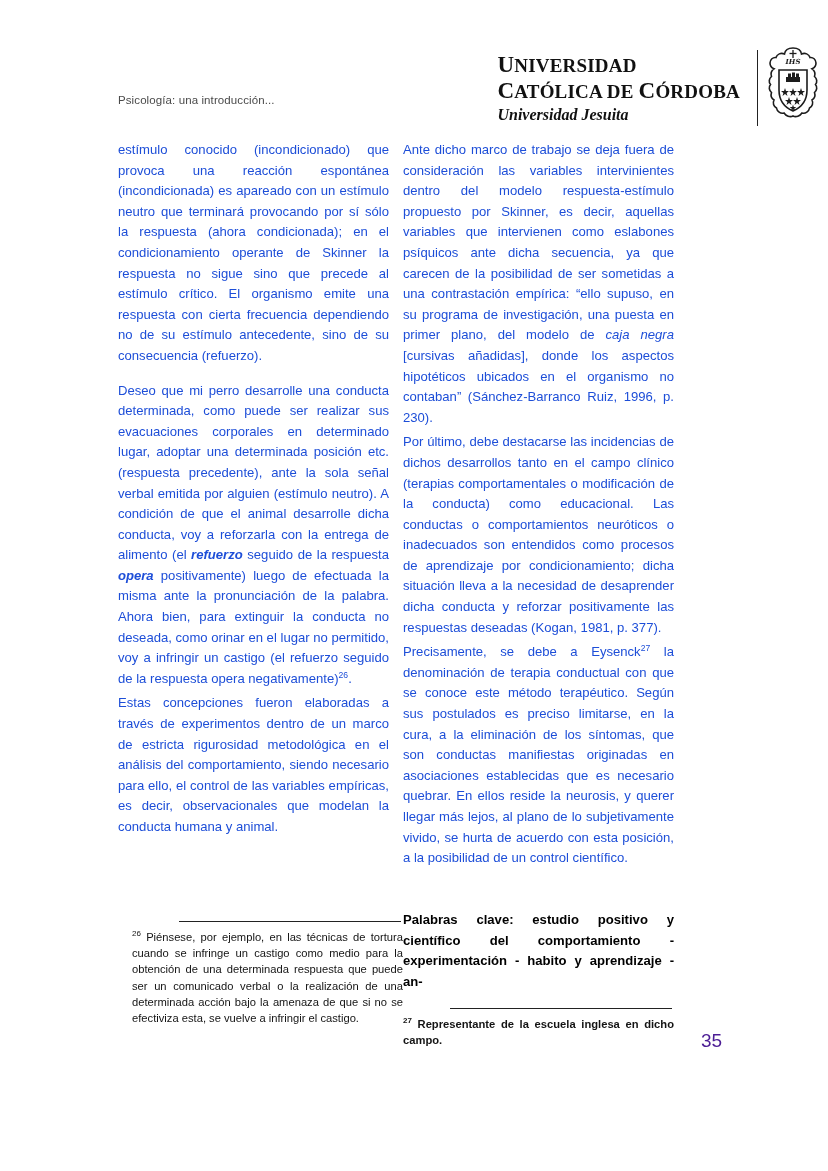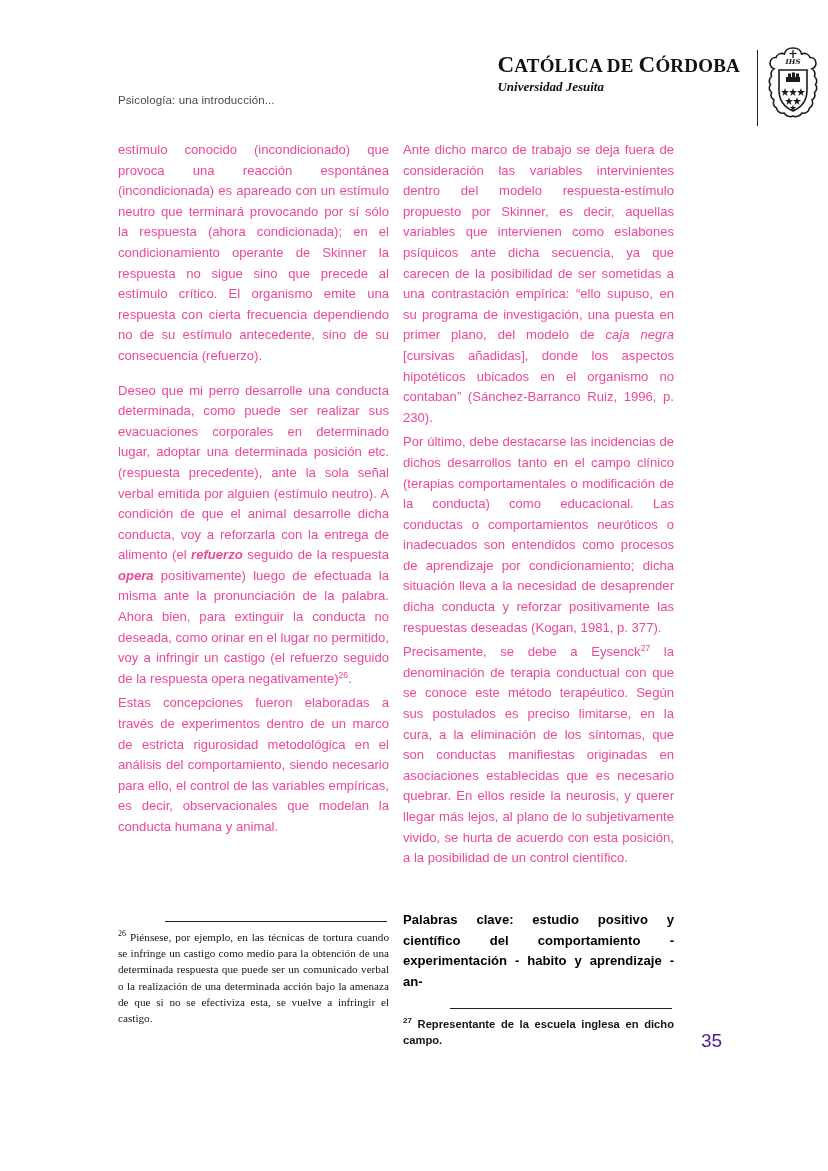--- a/index.html
+++ b/index.html
@@ -54,21 +54,21 @@
     letter-spacing: 0.2px;
     white-space: nowrap;
   }
   .logo-line1 .cap, .logo-line2 .cap {
     font-size: 23px;
   }
   .logo-line3 {
     font-family: "Liberation Serif", serif;
     font-style: italic;
     font-weight: bold;
-    font-size: 13px;
+    font-size: 16px;
     margin-top: 2px;
     white-space: nowrap;
   }
   .logo-rule {
     position: absolute;
     right: 70px;
     top: 50px;
     width: 1px;
     height: 76px;
     background: #222;
@@ -96,21 +96,21 @@
   }
   .col-left  { left: 118px; }
   .col-right { left: 403px; }
 
   .col p {
     margin: 0 0 0 0;
     font-size: 13.1px;
     line-height: 20.6px;
     text-align: justify;
     text-justify: inter-word;
-    color: #ec4899;
+    color: #1d4ed8;
     hyphens: none;
   }
   .col p + p { margin-top: 4px; }
   .para-gap { margin-top: 14px !important; }
 
   .sup {
     font-size: 8.6px;
     vertical-align: super;
     line-height: 0;
   }
@@ -162,20 +162,23 @@
 </head>
 <body>
 
 <div class="page">
 
   <div class="header">
 
     <div class="running-head">Psicología: una introducción...</div>
 
     <div class="logo-block">
+      <div class="logo-line1">
+        <span class="cap">U</span>NIVERSIDAD
+      </div>
       <div class="logo-line2">
         <span class="cap">C</span>ATÓLICA DE <span class="cap">C</span>ÓRDOBA
       </div>
       <div class="logo-line3">Universidad Jesuita</div>
     </div>
 
     <div class="logo-rule"></div>
 
     <div class="crest">
       <svg viewBox="0 0 62 82" width="62" height="82" aria-hidden="true">
@@ -252,21 +255,21 @@
       <p>Por último, debe destacarse las incidencias de dichos desarrollos tanto en el campo clínico (terapias comportamentales o modificación de la conducta) como educacional. Las conductas o comportamientos neuróticos o inadecuados son entendidos como procesos de aprendizaje por condicionamiento; dicha situación lleva a la necesidad de desaprender dicha conducta y reforzar positivamente las respuestas deseadas (Kogan, 1981, p. 377).</p>
 
       <p><span>Precisamente, se debe a Eysenck</span><span class="sup">27</span><span> la denominación de terapia conductual con que se conoce este método terapéutico. Según sus postulados es preciso limitarse, en la cura, a la eliminación de los síntomas, que son conductas manifiestas originadas en asociaciones establecidas que es necesario quebrar. En ellos reside la neurosis, y querer llegar más lejos, al plano de lo subjetivamente vivido, se hurta de acuerdo con esta posición, a la posibilidad de un control científico.</span></p>
     </div>
   </div>
 
   <div style="position:absolute; left:403px; top:910px; width:271px;">
     <p class="keywords">Palabras clave: estudio positivo y científico del comportamiento - experimentación - habito y aprendizaje - an-</p>
   </div>
 
-  <div class="footnote-block" style="left:118px; top:921px;font-family:Liberation Serif, serif;">
+  <div class="footnote-block" style="left:132px; top:921px;">
     <div class="fn-rule"></div>
     <p class="fn-text"><span class="fn-sup">26</span><span> Piénsese, por ejemplo, en las técnicas de tortura cuando se infringe un castigo como medio para la obtención de una determinada respuesta que puede ser un comunicado verbal o la realización de una determinada acción bajo la amenaza de que si no se efectiviza esta, se vuelve a infringir el castigo.</span></p>
   </div>
 
   <div class="footnote-block" style="left:403px; top:1008px;font-weight:bold;">
     <div class="fn-rule"></div>
     <p class="fn-text"><span class="fn-sup">27</span><span> Representante de la escuela inglesa en dicho campo.</span></p>
   </div>
 
   <div class="page-number">35</div>

